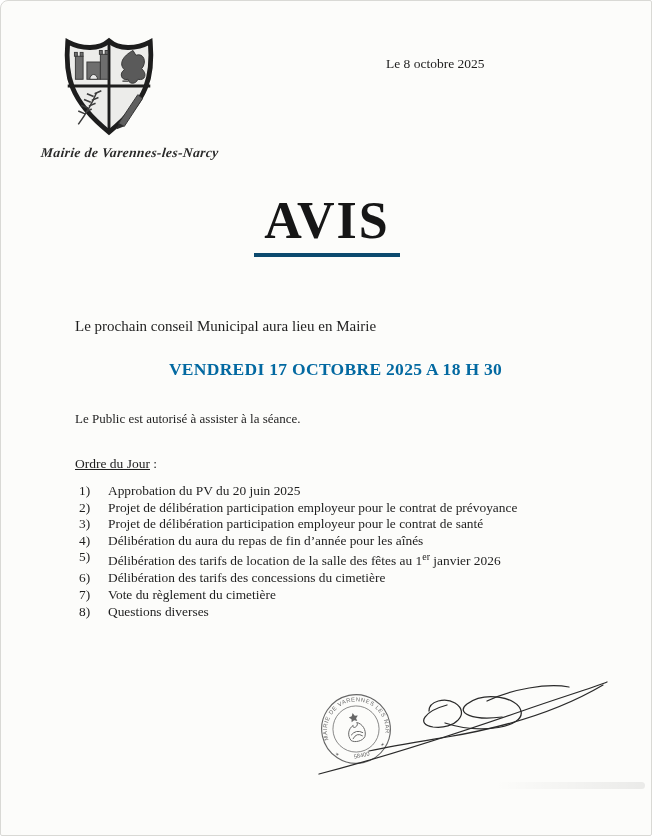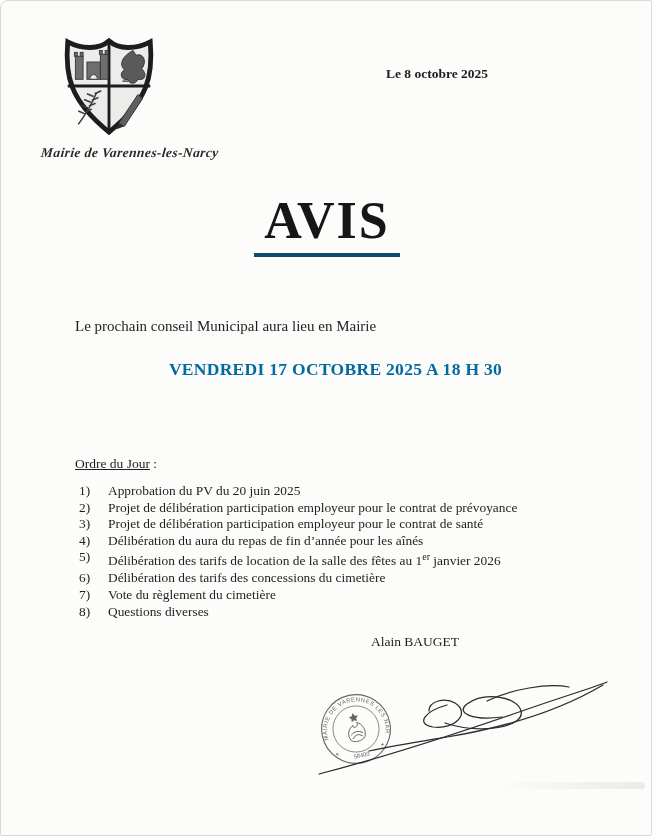--- a/index.html
+++ b/index.html
@@ -8,21 +8,21 @@
     width:652px;height:836px;
     background:#fcfcfa;
     border:1px solid #d9d9d5;
     border-radius:8px 2px 2px 2px;
     box-sizing:border-box;
     font-family:"Liberation Serif", serif;
     color:#1e1e1e;
     overflow:hidden;
   }
   .abs{position:absolute;}
-  .date-line{left:385px;top:65px;font-size:13.5px;font-weight:bold;}
+  .date-line{left:385px;top:55px;font-size:13.5px;}
   .coat-of-arms{left:60px;top:32px;}
   .org-caption{
     left:40px;top:144px;width:190px;
     font-style:italic;font-weight:bold;font-size:13.5px;
     letter-spacing:.4px;color:#2a2a2a;
     transform:skewX(-6deg);
   }
   .title-wrap{left:0;top:190px;width:652px;text-align:center;}
   .title{
     display:inline-block;
@@ -92,20 +92,21 @@
   <div class="abs date-line">Le 8 octobre 2025</div>
 
   <div class="abs title-wrap">
     <span class="title">AVIS</span>
   </div>
 
   <div class="abs intro">Le prochain conseil Municipal aura lieu en Mairie</div>
 
   <div class="abs meeting">VENDREDI 17 OCTOBRE 2025 A 18 H 30</div>
 
+  <div class="abs public-notice">Le Public est autorisé à assister à la séance.</div>
 
   <div class="abs agenda-heading">
     <span class="u">Ordre du Jour</span><span> :</span>
   </div>
 
   <div class="abs agenda-list">
       <div class="agenda-row">
         <span class="agenda-num">1)</span>
         <span class="agenda-text">Approbation du PV du 20 juin 2025</span>
       </div>
@@ -133,21 +134,20 @@
         <span class="agenda-num">7)</span>
         <span class="agenda-text">Vote du règlement du cimetière</span>
       </div>
       <div class="agenda-row">
         <span class="agenda-num">8)</span>
         <span class="agenda-text">Questions diverses</span>
       </div>
     </div>
 
   <div class="abs closing">
-    <div>Alain BAUGET</div>
   </div>
 
   <svg class="abs stamp" width="82" height="82" viewBox="0 0 80 80">
     <circle cx="40" cy="40" r="33.5" fill="none" stroke="#4d4d4d" stroke-width="1.1"></circle>
     <circle cx="40" cy="40" r="22.5" fill="none" stroke="#4d4d4d" stroke-width="0.7"></circle>
     <defs>
       <path id="ring-path" d="M 12.5 49 A 28.5 28.5 0 1 1 67.5 49"></path>
     </defs>
     <text font-size="5.6" letter-spacing="0.6" fill="#4d4d4d" font-family="Liberation Sans, sans-serif">
       <textPath href="#ring-path" startOffset="4%">MAIRIE DE VARENNES LES NARCY</textPath>

